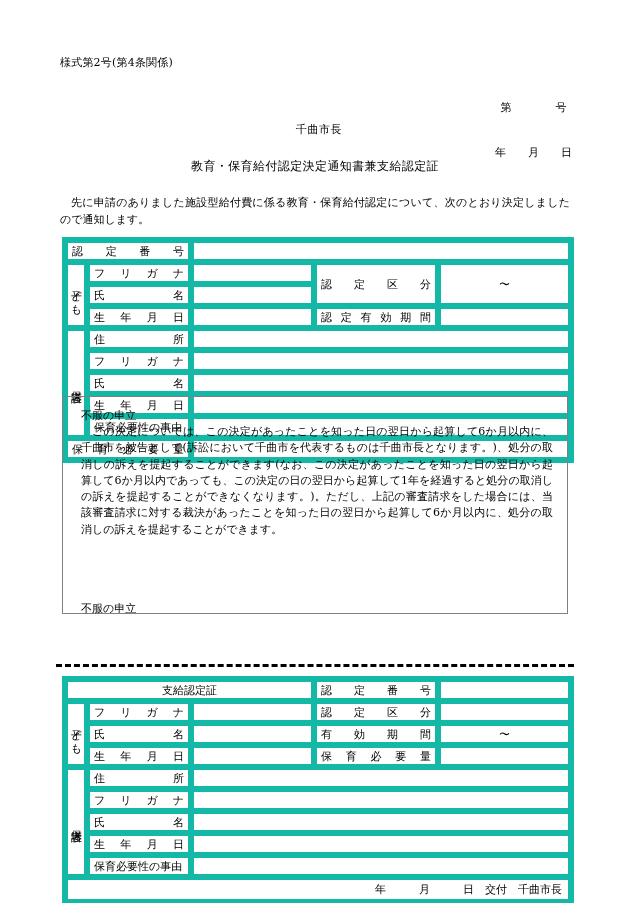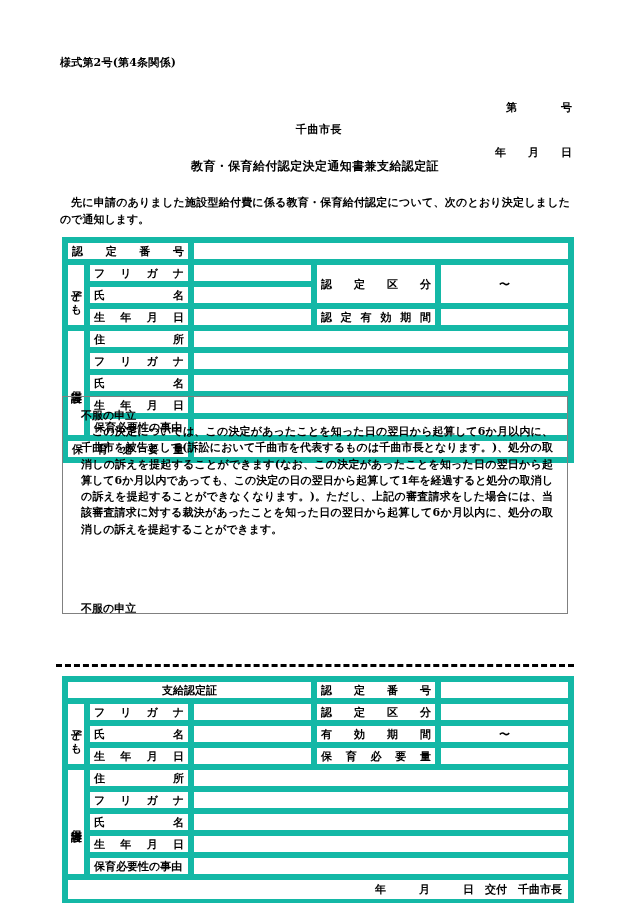--- a/index.html
+++ b/index.html
@@ -11,39 +11,38 @@
     font-family: "DejaVu Serif", "Liberation Serif", serif;
     color: #000000;
   }
   .page {
     position: relative;
     width: 630px;
     height: 903px;
     background: #ffffff;
     overflow: hidden;
     box-sizing: border-box;
-    font-weight: bold;
   }
 
   
   .form-no {
     position: absolute;
     left: 60px;
     top: 55px;
     font-size: 11px;
     letter-spacing: 0.2px;
     white-space: nowrap;
   }
   .doc-num-block {
     position: absolute;
     right: 58px;
     top: 70px;
     font-size: 11px;
     line-height: 15px;
-    text-align: right;
+    text-align: center;
     white-space: pre;
   }
   .issuer {
     position: absolute;
     left: 0;
     right: 0;
     top: 122px;
     text-align: center;
     font-size: 11px;
     letter-spacing: 0.6px;

